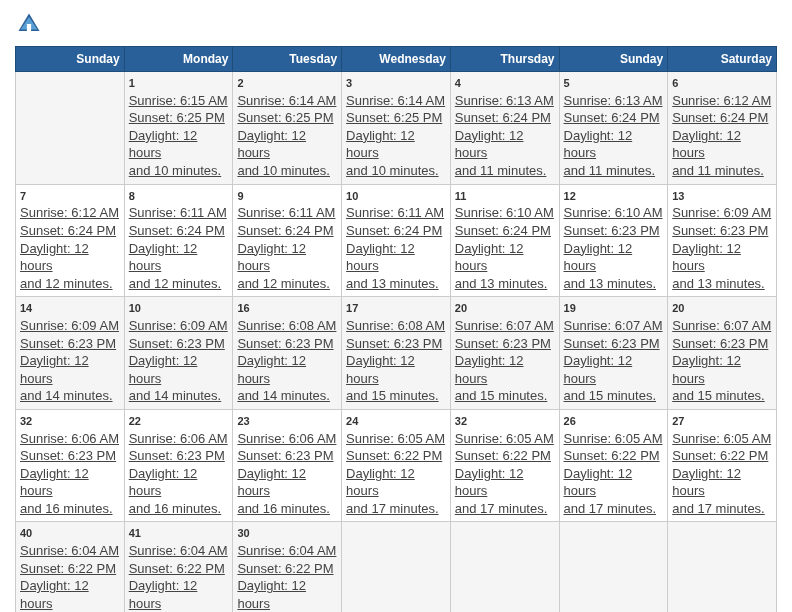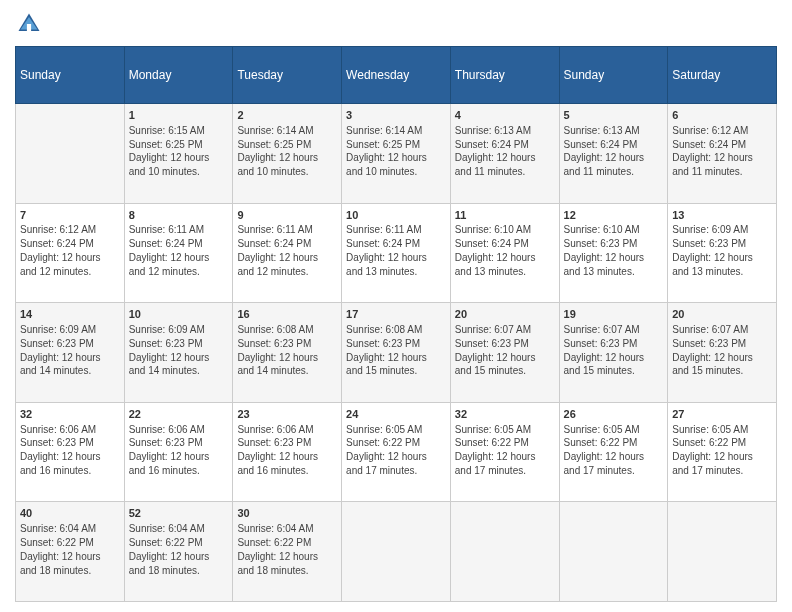--- a/index.html
+++ b/index.html
@@ -56,23 +56,23 @@
     }
     table {
       width: 100%;
       border-collapse: collapse;
       flex: 1;
     }
     thead tr th {
       background-color: #2a6099;
       color: #fff;
       font-size: 12px;
-      font-weight: normal;
-      padding: 21px 4px;
-      text-align: left;
+      font-weight: bold;
+      padding: 5px 4px;
+      text-align: right;
       border: 1px solid #1e4d7a;
     }
     tbody tr td {
       vertical-align: top;
       padding: 4px 4px;
       font-size: 9.5px;
       color: #333;
       border: 1px solid #ccc;
       width: calc(100% / 7);
       line-height: 1.35;
@@ -83,22 +83,23 @@
     tbody tr:nth-child(even) {
       background-color: #ffffff;
     }
     .day-num {
       font-weight: bold;
       font-size: 11px;
       display: block;
       margin-bottom: 1px;
     }
     .day-info {
-      font-size: 10px;
+      font-size: 13px;
       color: #444;
+      text-decoration: underline;
     }
   </style>
 </head>
 <body>
 
 <div class="page">
   <div class="header">
     <div class="logo">
       <svg class="logo-icon" viewBox="0 0 40 40">
         <polygon points="20,5 35,30 5,30" fill="#2a6099"></polygon>
@@ -244,21 +245,21 @@
           <td><span class="day-num">27</span><span class="day-info" style="white-space: pre-line;">Sunrise: 6:05 AM
 Sunset: 6:22 PM
 Daylight: 12 hours
 and 17 minutes.</span></td>
         </tr>
         <tr>
           <td><span class="day-num">40</span><span class="day-info" style="white-space: pre-line;">Sunrise: 6:04 AM
 Sunset: 6:22 PM
 Daylight: 12 hours
 and 18 minutes.</span></td>
-          <td><span class="day-num">52</span><span class="day-info" style="white-space: pre-line;">Sunrise: 6:04 AM
+          <td><span class="day-num">41</span><span class="day-info" style="white-space: pre-line;">Sunrise: 6:04 AM
 Sunset: 6:22 PM
 Daylight: 12 hours
 and 18 minutes.</span></td>
           <td><span class="day-num">30</span><span class="day-info" style="white-space: pre-line;">Sunrise: 6:04 AM
 Sunset: 6:22 PM
 Daylight: 12 hours
 and 18 minutes.</span></td>
           <td></td>
           <td></td>
           <td></td>

